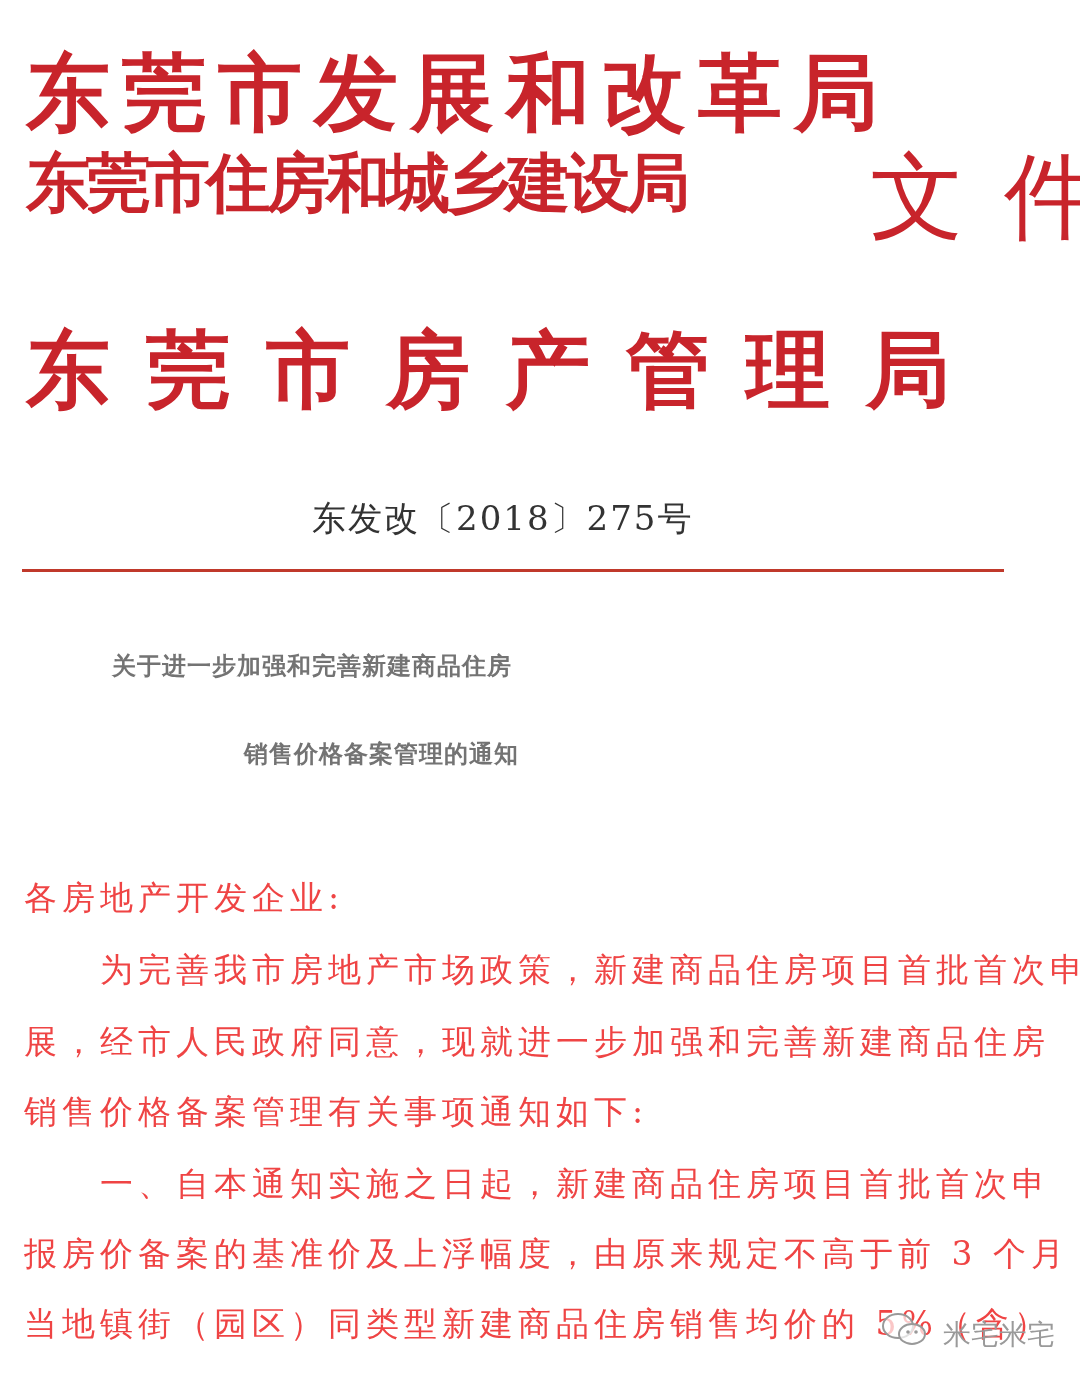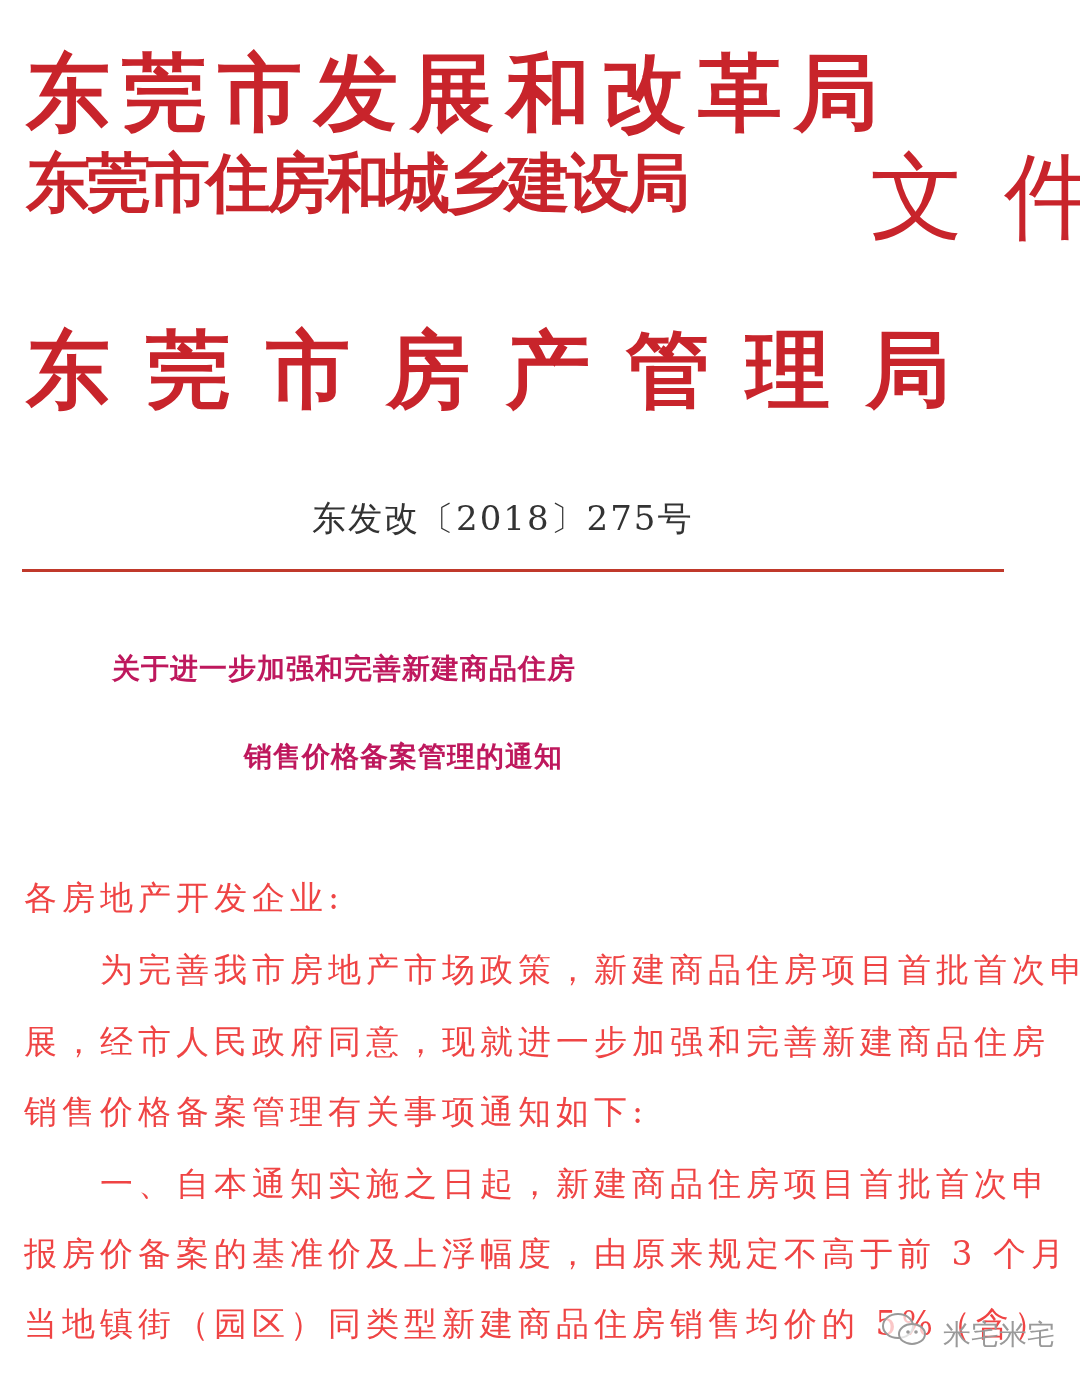--- a/index.html
+++ b/index.html
@@ -7,21 +7,21 @@
          font-family:"DejaVu Serif","Liberation Serif",serif; color:#222; }
   .head-line { position:absolute; left:26px; color:#c8242b; font-family:Liberation Serif, serif;
                font-weight:bold; white-space:nowrap; line-height:1; }
   #h1 { top:52px; font-size:84px; letter-spacing:12px; }
   #h2 { top:152px; font-size:64px; letter-spacing:-4px; }
   #h3 { top:290px; font-size:84px; letter-spacing:36px;margin-top:39px; }
   #wenjian { position:absolute; left:870px; top:150px; font-size:94px; color:#c8242b; letter-spacing:40px;
              font-family:"DejaVu Serif","Liberation Serif",serif; line-height:1; white-space:nowrap; }
   #docno { position:absolute; left:312px; top:496px; font-size:34px; color:#333; white-space:nowrap; letter-spacing:2px; }
   #rule { position:absolute; left:22px; top:569px; width:982px; height:3px; background:#c0392b; }
-  .title { position:absolute; font-size:28px; font-weight:bold; color:#be185d; white-space:nowrap; letter-spacing:1px; }
+  .title { position:absolute; font-size:24px; font-weight:bold; color:#737373; white-space:nowrap; letter-spacing:1px; }
   #t1 { left:112px; top:650px; }
   #t2 { left:244px; top:726px;margin-top:12px; }
   .body-line { position:absolute; left:24px; font-size:33px; color:#ef4444; white-space:nowrap; letter-spacing:5px; }
   #watermark { position:absolute; left:880px; top:1310px; display:flex; align-items:flex-end; gap:13px; color:#888; }
   #wm-text { font-size:28px; font-family:"DejaVu Sans","Liberation Sans",sans-serif; color:#9a9a9a; }
 </style>
 </head>
 <body>
 
 <div id="h1" class="head-line">东莞市发展和改革局</div>

